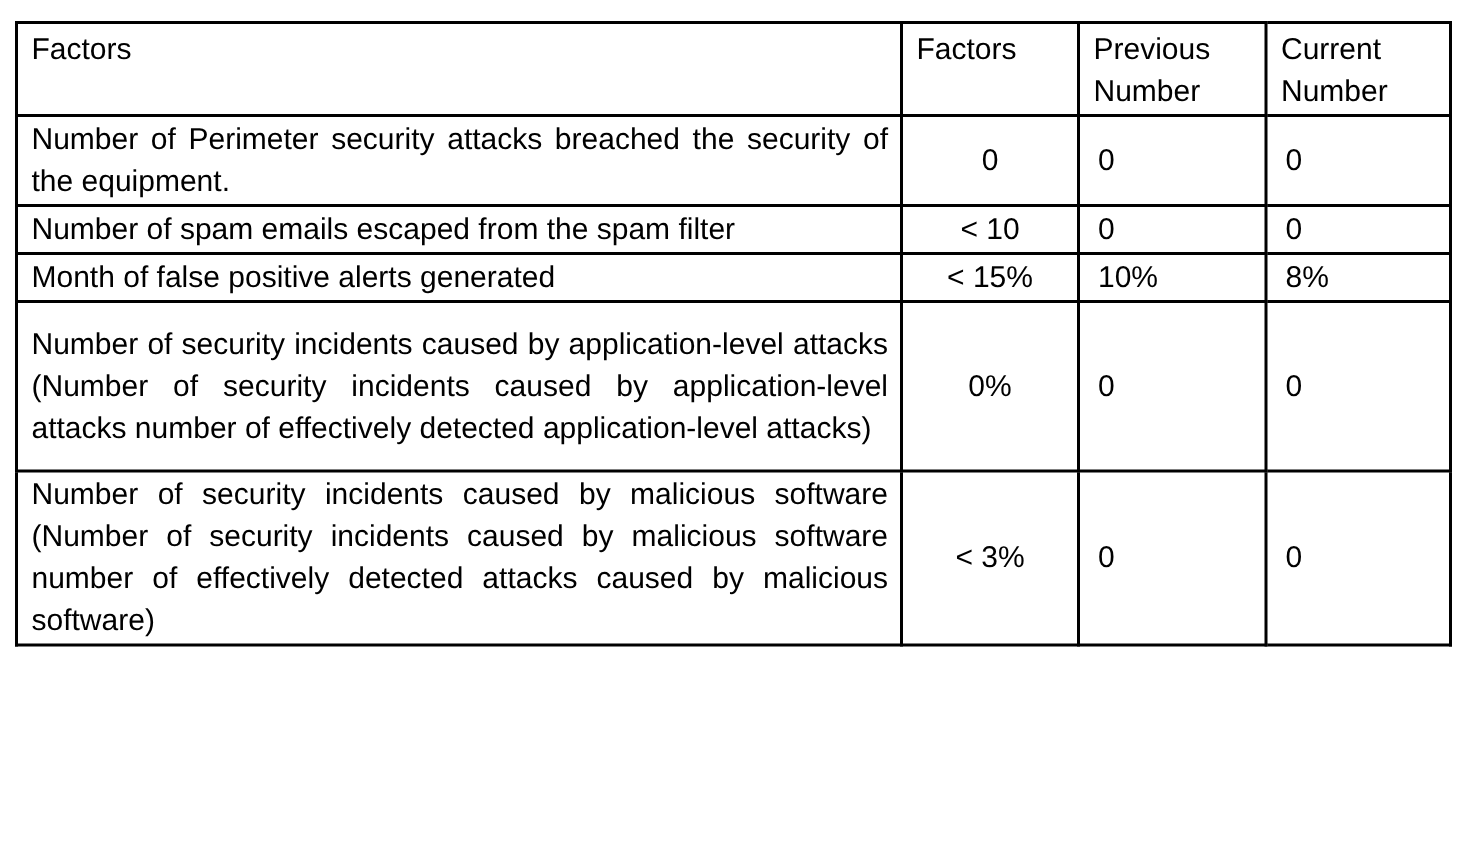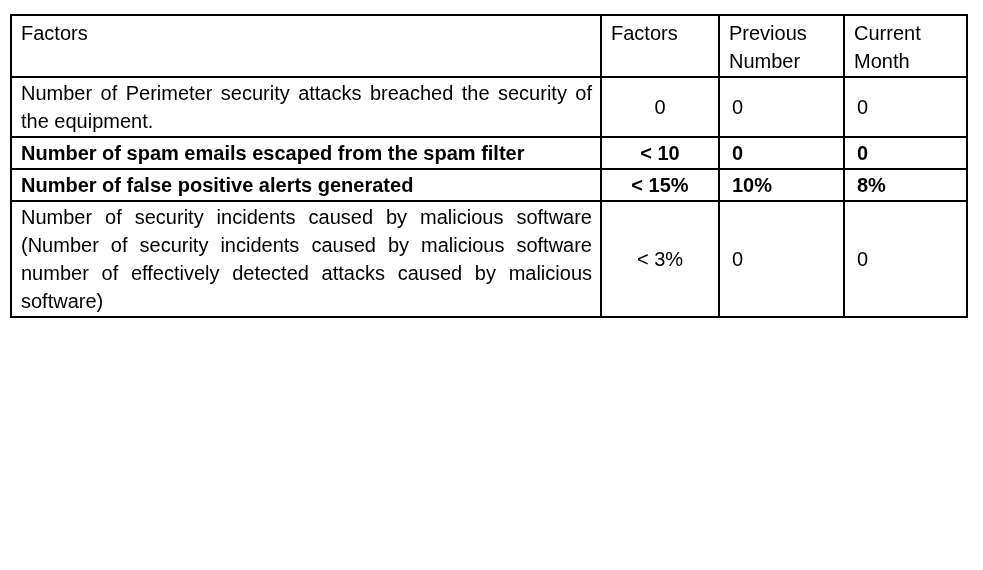--- a/index.html
+++ b/index.html
@@ -45,60 +45,66 @@
   td.prev,
   td.curr     { text-align: left; padding-left: 12px; }
 
   col.col-factors { width: 590px; }
   col.col-targets { width: 118px; }
   col.col-prev    { width: 125px; }
   col.col-curr    { width: 123px; }
 
   tr.r-header { height: 57px; }
   tr.h2 { height: 59px; }
-  tr.h1 { height: 28px; font-weight: bold; }
+  tr.h1 { height: 28px; }
   tr.h4 { height: 113px; }
 </style>
 </head>
 <body>
 
 <div class="page">
   <table class="kpi">
     <colgroup>
       <col class="col-factors">
       <col class="col-targets">
       <col class="col-prev">
       <col class="col-curr">
     </colgroup>
     <thead>
       <tr class="r-header">
         <th>Factors</th>
         <th>Factors</th>
         <th>Previous Number</th>
-        <th>Current Month</th>
+        <th>Current Number</th>
       </tr>
     </thead>
     <tbody>
       <tr class="h2">
         <td class="factor">Number of Perimeter security attacks breached the security of the equipment.</td>
         <td class="target">0</td>
         <td class="prev">0</td>
         <td class="curr">0</td>
       </tr>
       <tr class="h1">
         <td class="factor">Number of spam emails escaped from the spam filter</td>
         <td class="target">&lt; 10</td>
         <td class="prev">0</td>
         <td class="curr">0</td>
       </tr>
       <tr class="h1">
-        <td class="factor">Number of false positive alerts generated</td>
+        <td class="factor">Month of false positive alerts generated</td>
         <td class="target">&lt; 15%</td>
         <td class="prev">10%</td>
         <td class="curr">8%</td>
+      </tr>
+      <tr class="h4">
+        <td class="factor">Number of security incidents caused by application-level attacks (Number of security incidents caused by application-level attacks number of effectively detected application-level attacks)</td>
+        <td class="target">0%</td>
+        <td class="prev">0</td>
+        <td class="curr">0</td>
       </tr>
       <tr class="h4">
         <td class="factor">Number of security incidents caused by malicious software (Number of security incidents caused by malicious software number of effectively detected attacks caused by malicious software)</td>
         <td class="target">&lt; 3%</td>
         <td class="prev">0</td>
         <td class="curr">0</td>
       </tr>
     </tbody>
   </table>
 </div>

